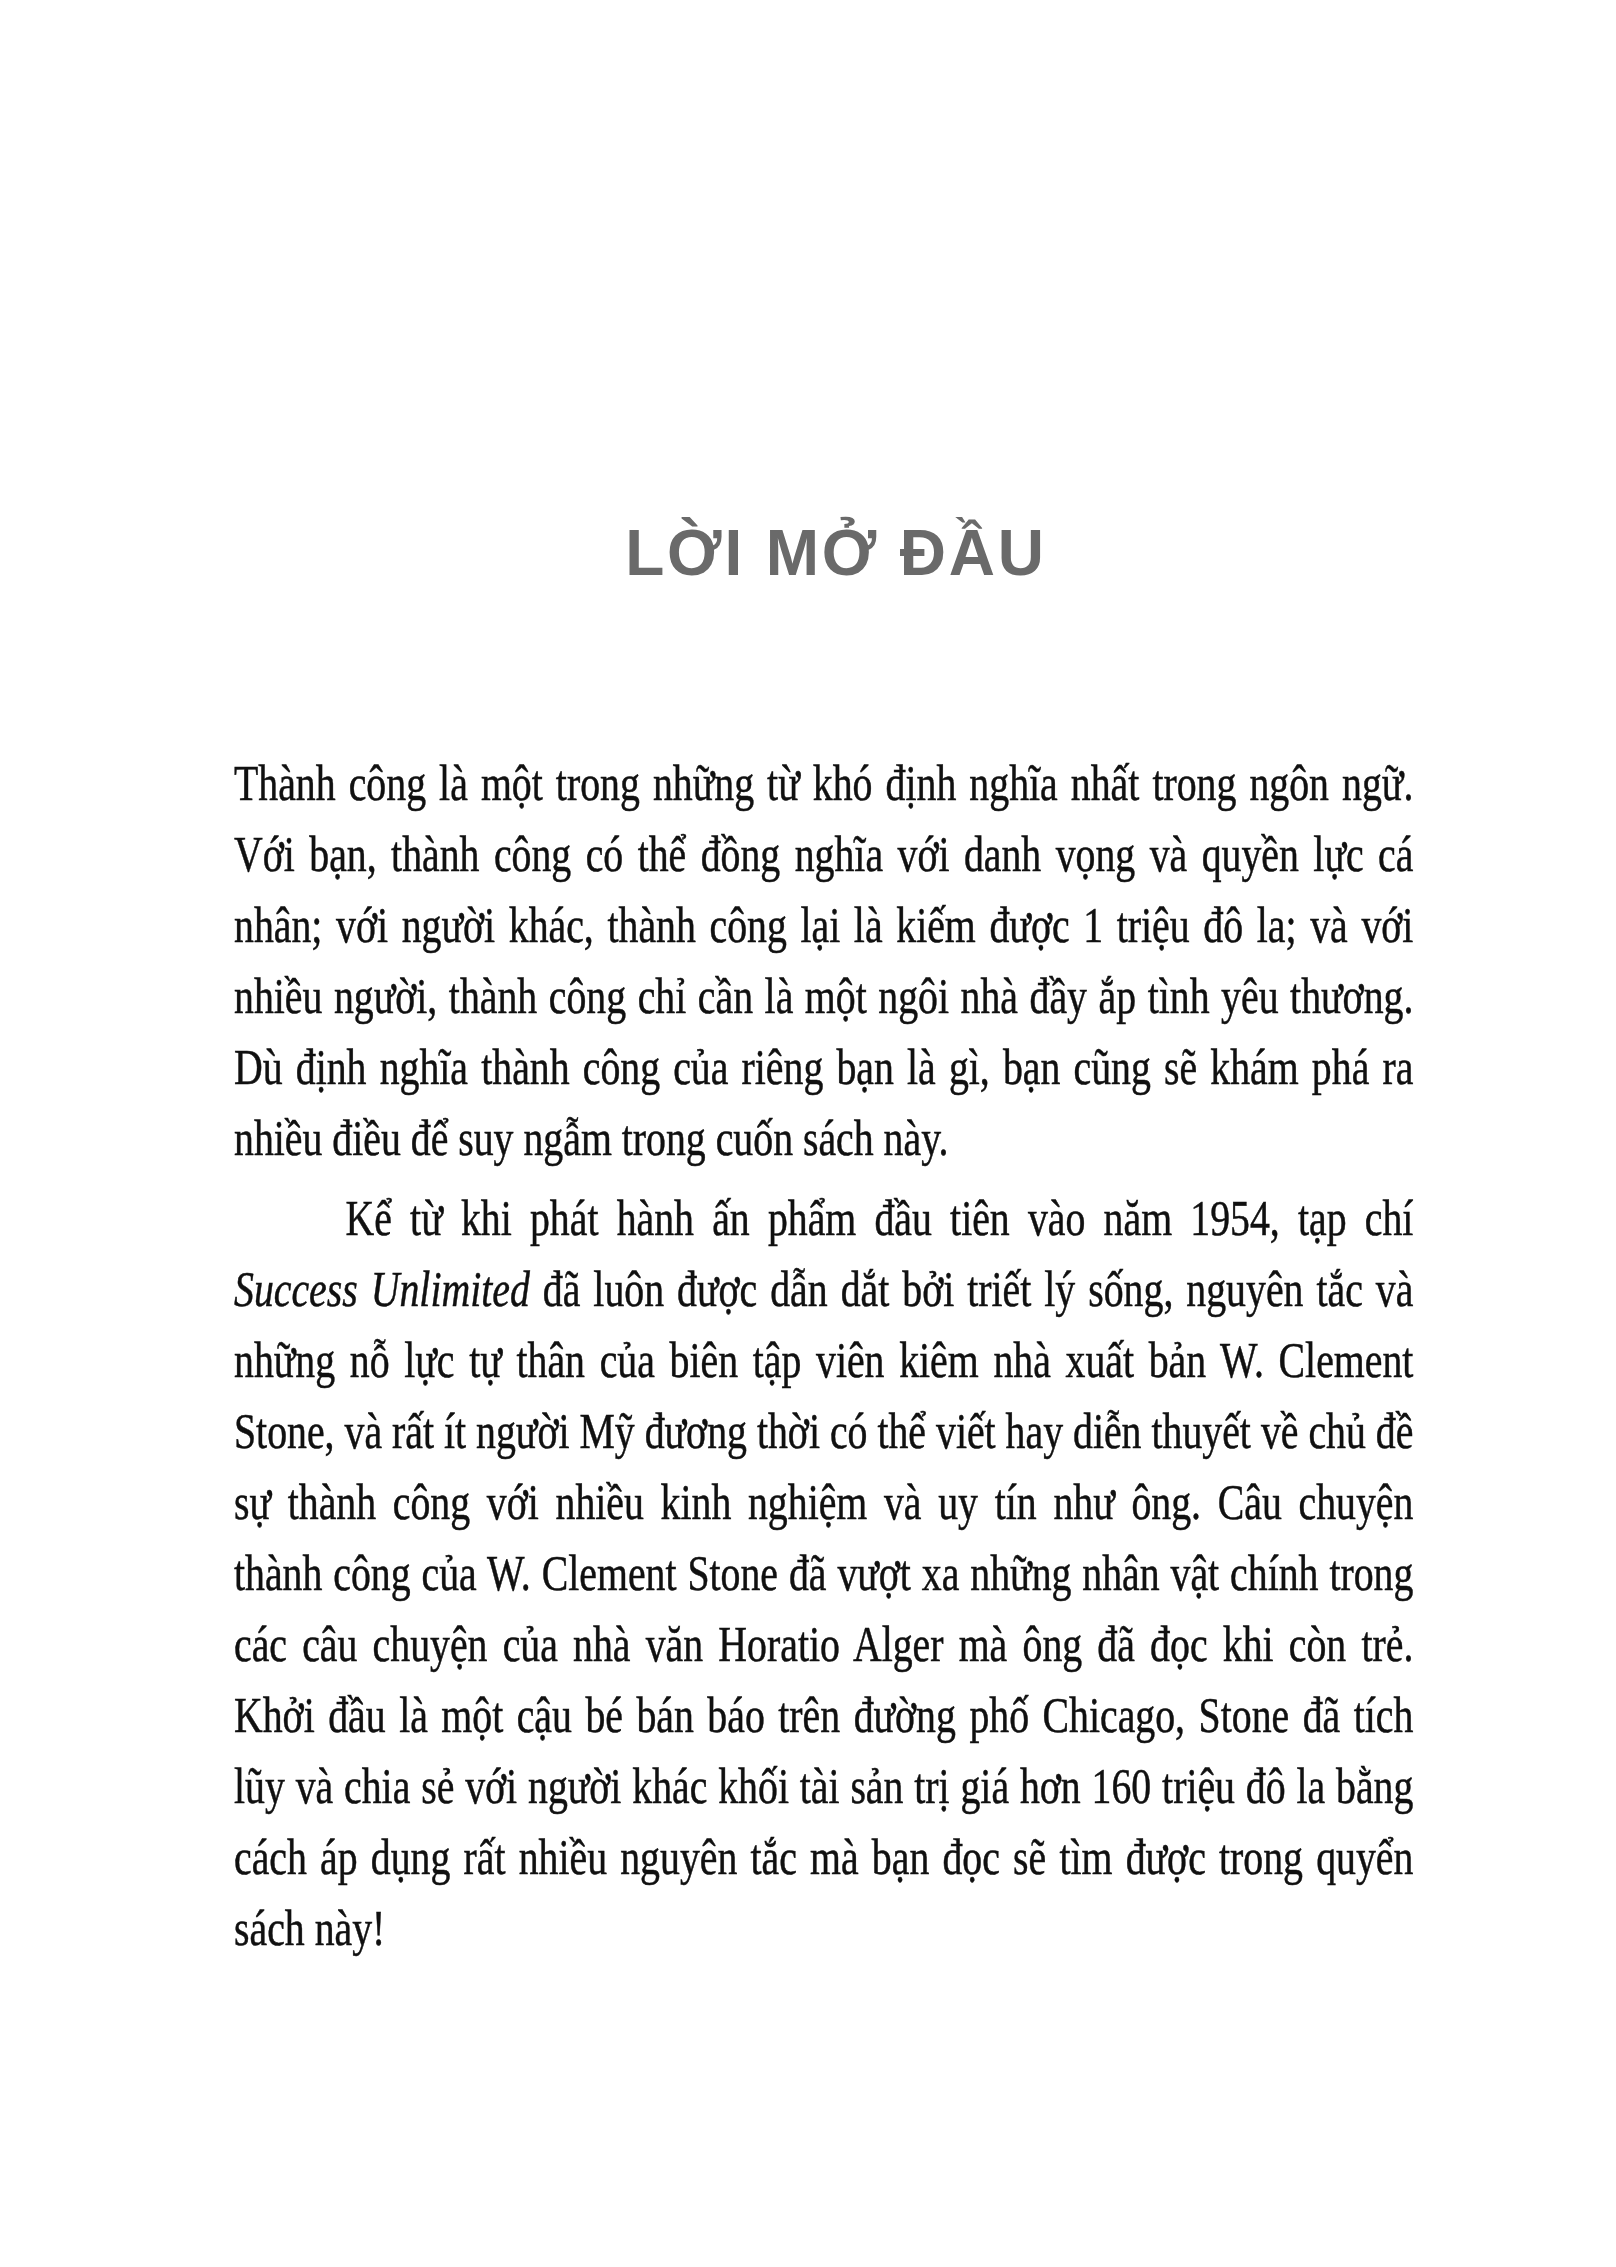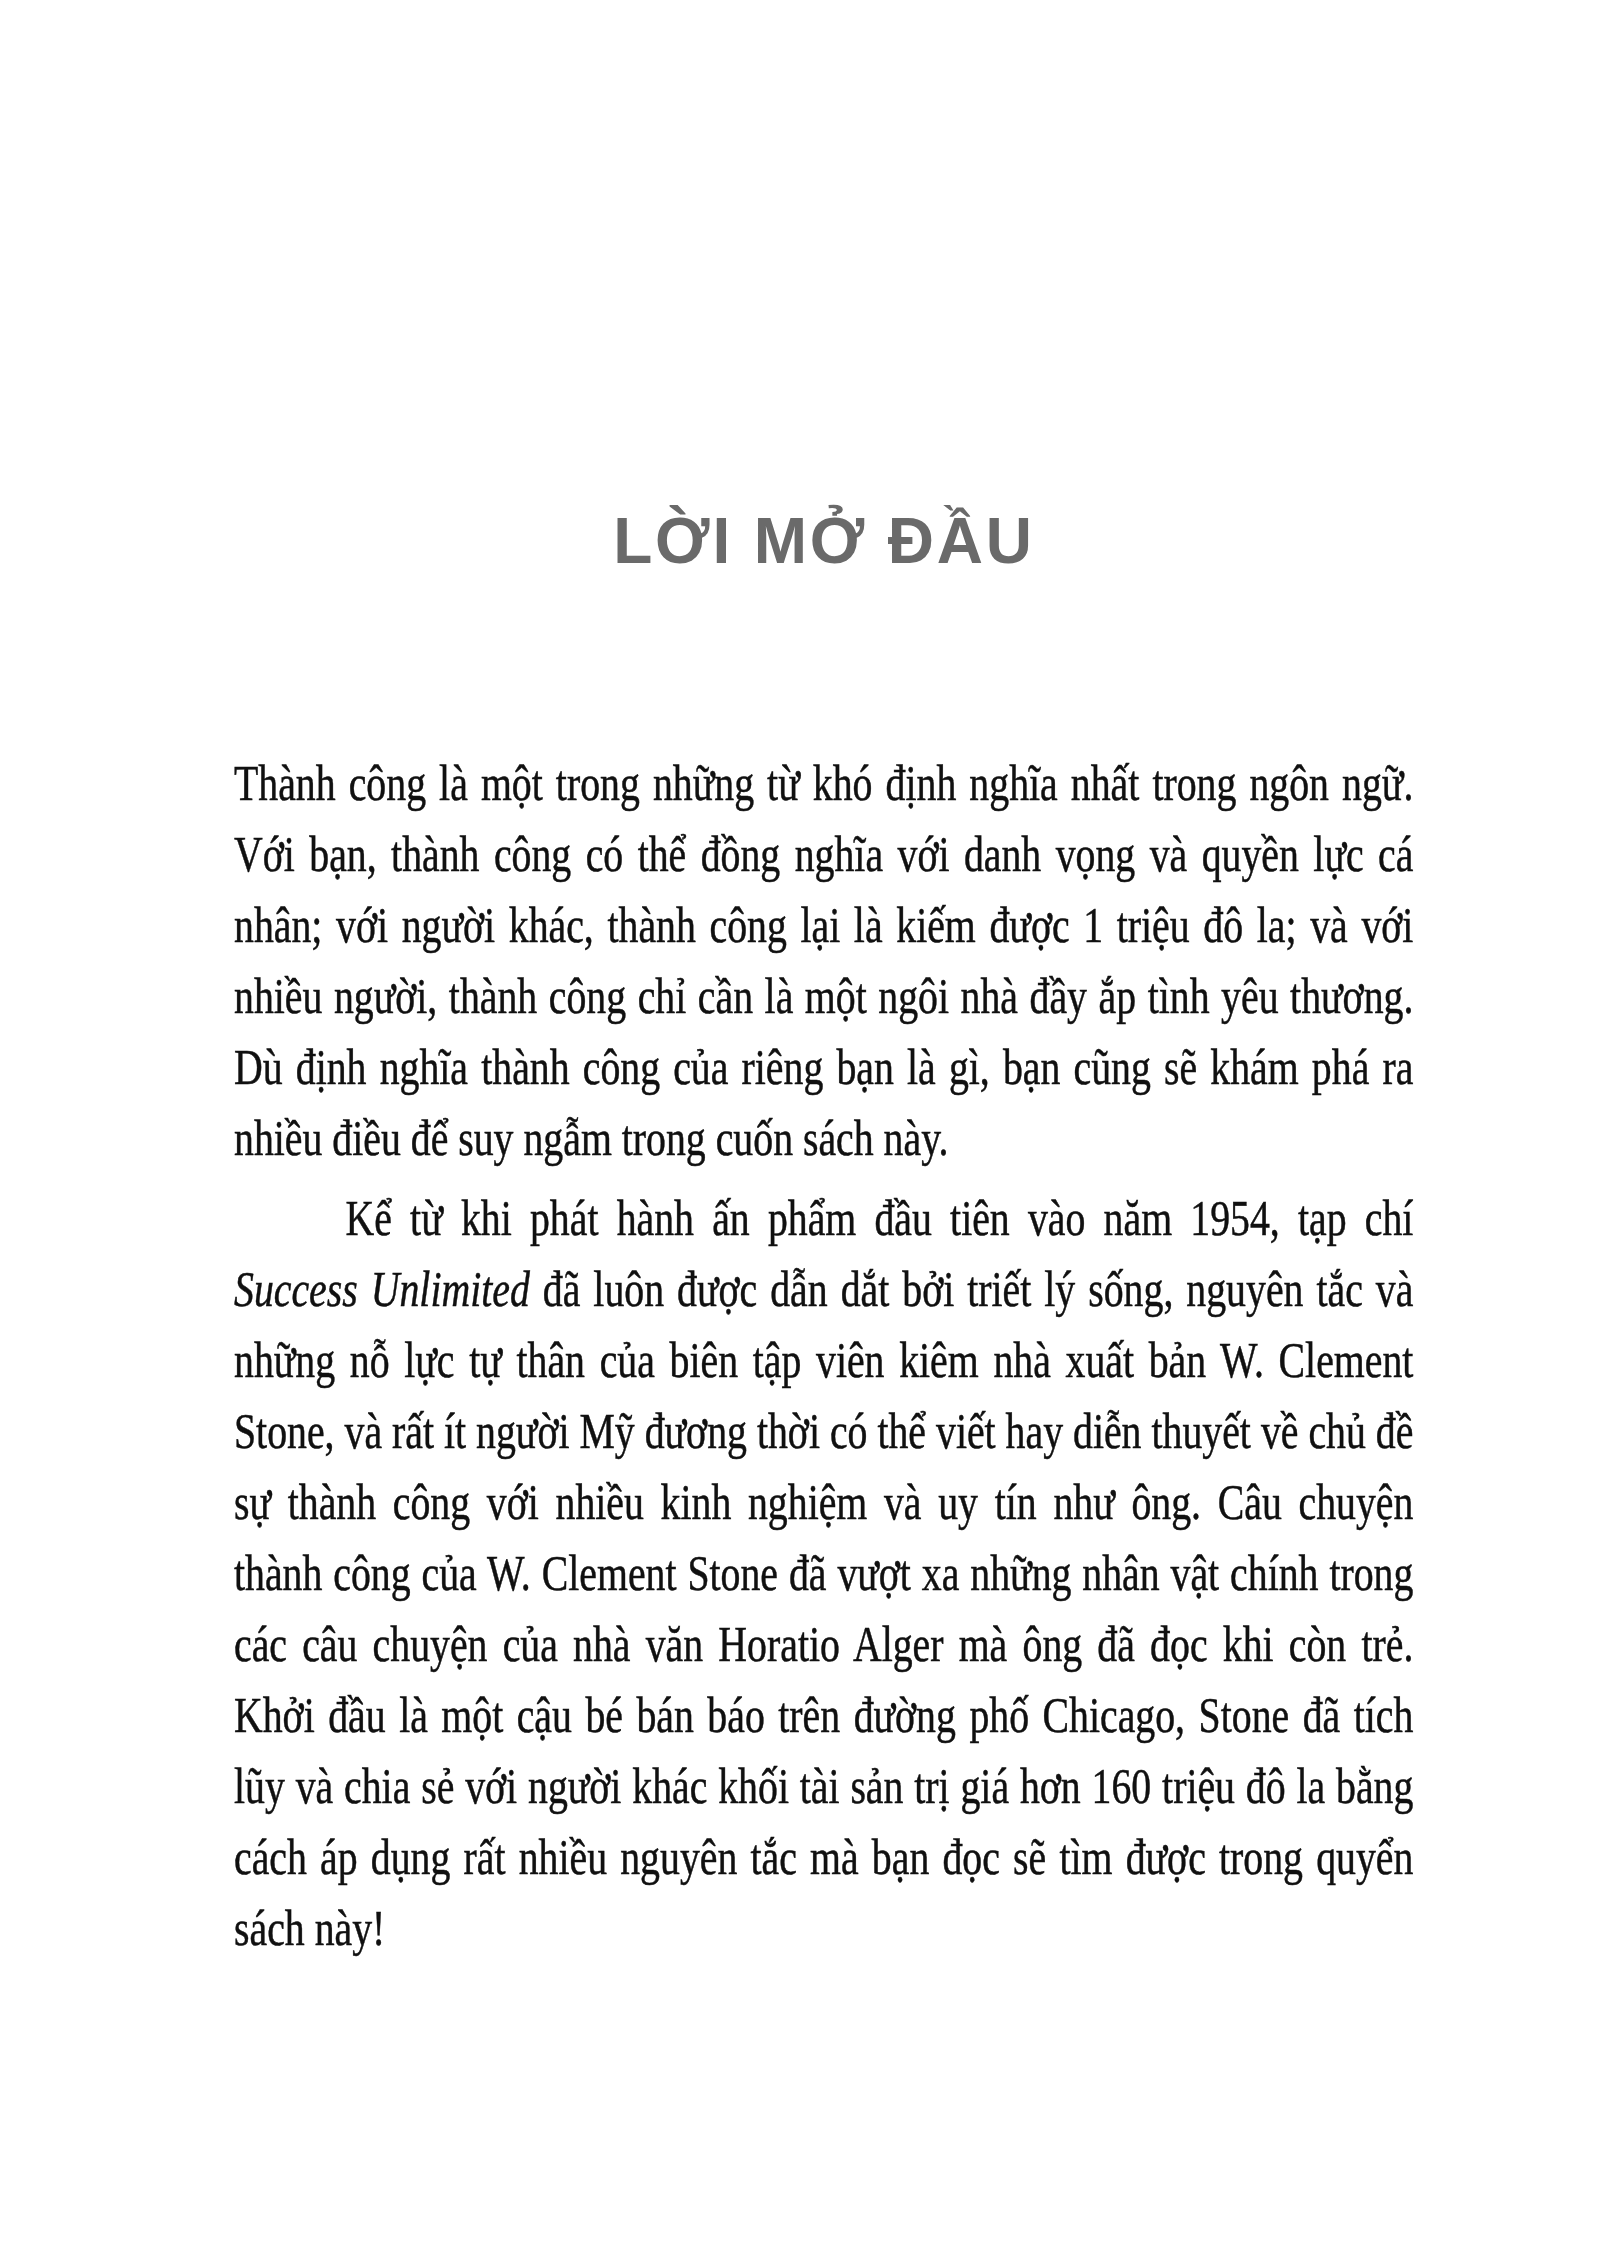--- a/index.html
+++ b/index.html
@@ -15,21 +15,21 @@
     overflow: hidden;
     font-family: "Liberation Serif", serif;
   }
   .title {
     position: absolute;
     top: 500px;
     left: 234px;
     width: 1180px;
     height: 83px;
     line-height: 83px;
-    margin: 0;
+    margin: 12px;
     text-align: center;
     font-family: "Liberation Sans", sans-serif;
     font-weight: 700;
     font-size: 64px;
     letter-spacing: 2.8px;
     color: #6a6a6a;
   }
   .body-text {
     position: absolute;
     top: 748px;

